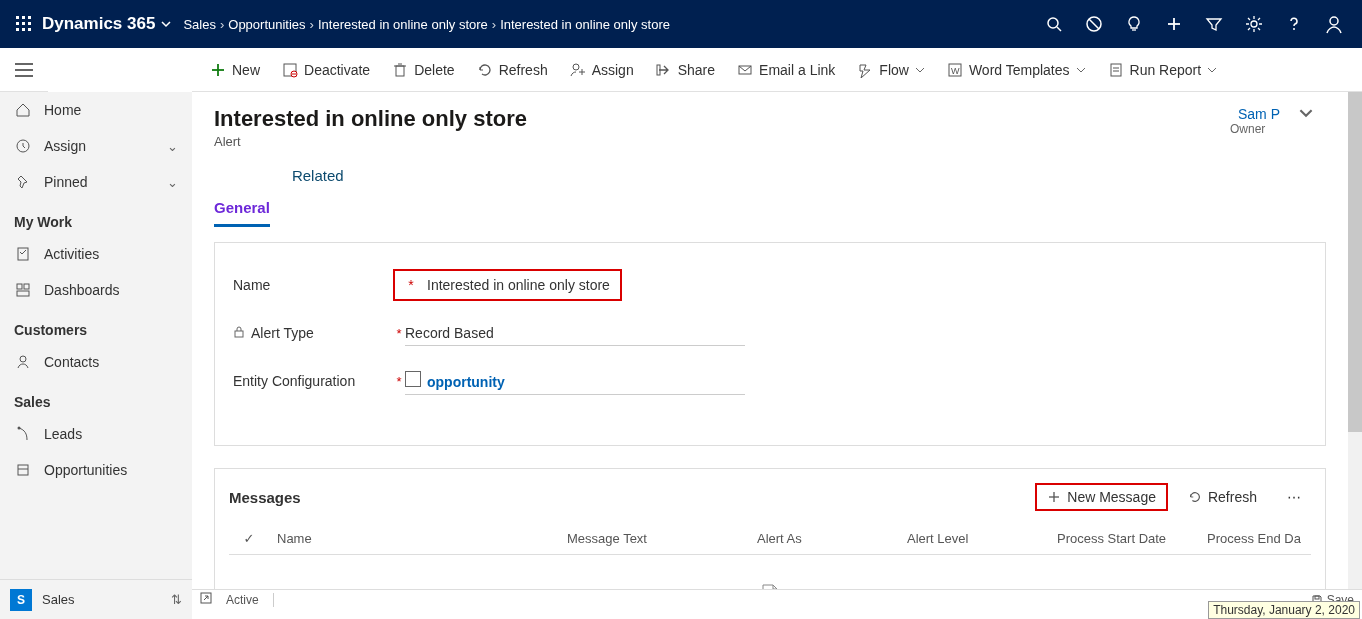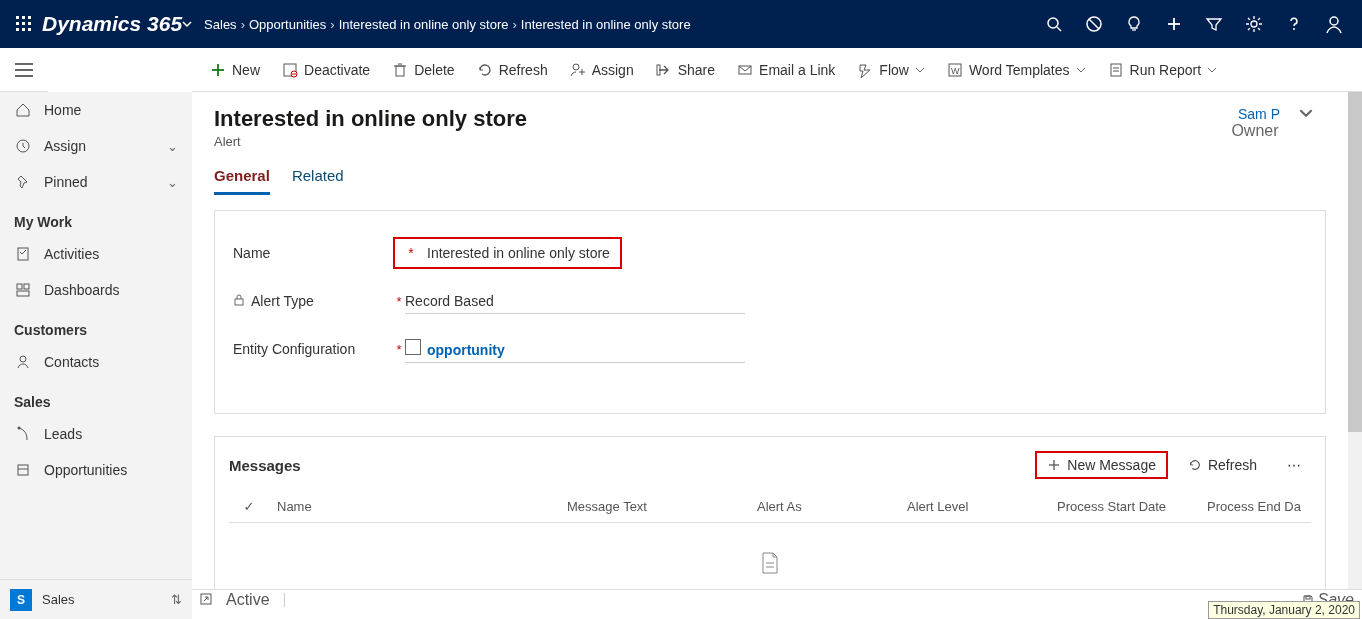--- a/index.html
+++ b/index.html
@@ -1,21 +1,21 @@
 <!DOCTYPE html>
 <html><head>
 <meta charset="utf-8">
 <style>
   * { box-sizing: border-box; margin: 0; padding: 0; font-family: "Segoe UI", Arial, sans-serif; }
   body { width: 1362px; height: 619px; overflow: hidden; background: #fff; font-size: 13px; color: #333; position: relative; }
 
   
   .topbar { height: 48px; background: #002050; color: #fff; display: flex; align-items: center; padding: 0 8px; }
   .topbar .waffle { width: 32px; height: 32px; display:flex; align-items:center; justify-content:center; cursor:pointer;}
-  .topbar .brand { font-weight:600; font-size:21px; margin: 0 0 0 2px; font-style: italic; }
+  .topbar .brand { font-weight:600; font-size:17px; margin: 0 6px 0 2px; }
   .topbar .brand-caret { margin-right: 12px; }
   .topbar .crumb-sep { margin: 0 4px; opacity: .8;}
   .topbar .crumb { font-size:13px; }
   .topbar .spacer { flex:1; }
   .topbar .tb-icon { width: 40px; height: 48px; display:flex; align-items:center; justify-content:center; cursor:pointer;}
   .topbar svg { fill: #fff; }
 
   
   .cmdbar { position:absolute; top:48px; left:192px; right:0; height:44px; background:#fff; border-bottom:1px solid #e1e1e1; display:flex; align-items:center; padding:0 8px; gap:2px; }
   .cmd { display:flex; align-items:center; gap:6px; padding:4px 10px; font-size:14px; cursor:pointer; color:#333; }
@@ -38,26 +38,26 @@
 
   
   .main { position:absolute; top:92px; left:192px; right:14px; bottom:30px; overflow:auto; background:#fff; padding: 14px 22px 0 22px;}
   .main::-webkit-scrollbar{width:10px}
   .main::-webkit-scrollbar-thumb{background:#c8c8c8}
   .page-head { display:flex; align-items:flex-start; }
   .page-title { font-size:22px; font-weight:600; color:#1b1a19; }
   .page-sub { font-size:13px; color:#555; margin-top:2px;}
   .owner-block { margin-left:auto; text-align:left; padding-right:6px;}
   .owner-name { color:#0062b3; font-size:14px;margin-left:8px;}
-  .owner-lbl { font-size:16px; color:#666;text-align:center;}
+  .owner-lbl { font-size:12px; color:#666;}
   .head-caret { width:40px; display:flex; align-items:center; justify-content:center; color:#666;}
 
   .tabs { margin-top:18px; display:flex; gap:22px; border-bottom:1px solid transparent;}
   .tab { font-size:15px; padding-bottom:8px; cursor:pointer; color:#0c4a6e;}
-  .tab.active { color:#7f1d1d; font-weight:600; border-bottom:3px solid #0062b3;}
+  .tab.active { color:#6d28d9; font-weight:600; border-bottom:3px solid #0062b3;margin-top:32px;}
 
   .form-card { margin-top:14px; border:1px solid #ddd; padding:18px 18px 40px; width: calc(100% - 0px);}
   .form-row { display:flex; align-items:center; min-height:48px;}
   .form-label { width:160px; font-size:14px; color:#333; display:flex; align-items:center; gap:6px;}
   .req { color:#c00; width:12px; text-align:center; }
   .form-value { font-size:14px; padding:4px 0; border-bottom:1px solid #ccc; width:340px;}
   .name-box { border:2px solid #d90000; padding:6px 10px; font-size:14px; display:inline-flex; align-items:center; gap:10px;}
   .link-val a { color:#0062b3; text-decoration:none; font-weight:600;}
   .lock { color:#666; }
   .ent-icon { width:16px;height:16px;border:1px solid #666; display:inline-flex; margin-right:6px;}
@@ -73,23 +73,23 @@
   .col.check{width:40px; text-align:center;}
   .col.name{width:290px;}
   .col.text{width:190px;}
   .col.as{width:150px;}
   .col.level{width:150px;}
   .col.start{width:150px;}
   .col.end{flex:1;}
   .grid-empty { height:80px; display:flex; align-items:center; justify-content:center; color:#888;}
 
   
-  .status { position:absolute; left:192px; right:0; bottom:10px; height:20px; border-top:1px solid #ddd; display:flex; align-items:center; font-size:16px; color:#555; padding:0 8px; gap:14px; background:#fff;}
+  .status { position:absolute; left:192px; right:0; bottom:10px; height:20px; border-top:1px solid #ddd; display:flex; align-items:center; font-size:12px; color:#555; padding:0 8px; gap:14px; background:#fff;}
   .status .sep { width:1px; height:14px; background:#ccc;}
-  .status .save { margin-left:auto; display:flex; align-items:center; gap:4px;font-style:italic;}
+  .status .save { margin-left:auto; display:flex; align-items:center; gap:4px;}
   .tooltip { position:absolute; right:2px; bottom:0; background:#ffffe1; border:1px solid #999; font-size:12px; padding:1px 4px;}
   .right-scroll { position:absolute; top:92px; right:0; bottom:30px; width:14px; background:#f1f1f1;}
   .right-scroll-thumb { position:absolute; top:0; width:14px; height:340px; background:#c8c8c8;}
 </style>
 </head>
 <body>
 
 <div class="topbar">
   <div class="waffle">
     <svg width="16" height="16" viewBox="0 0 16 16">

